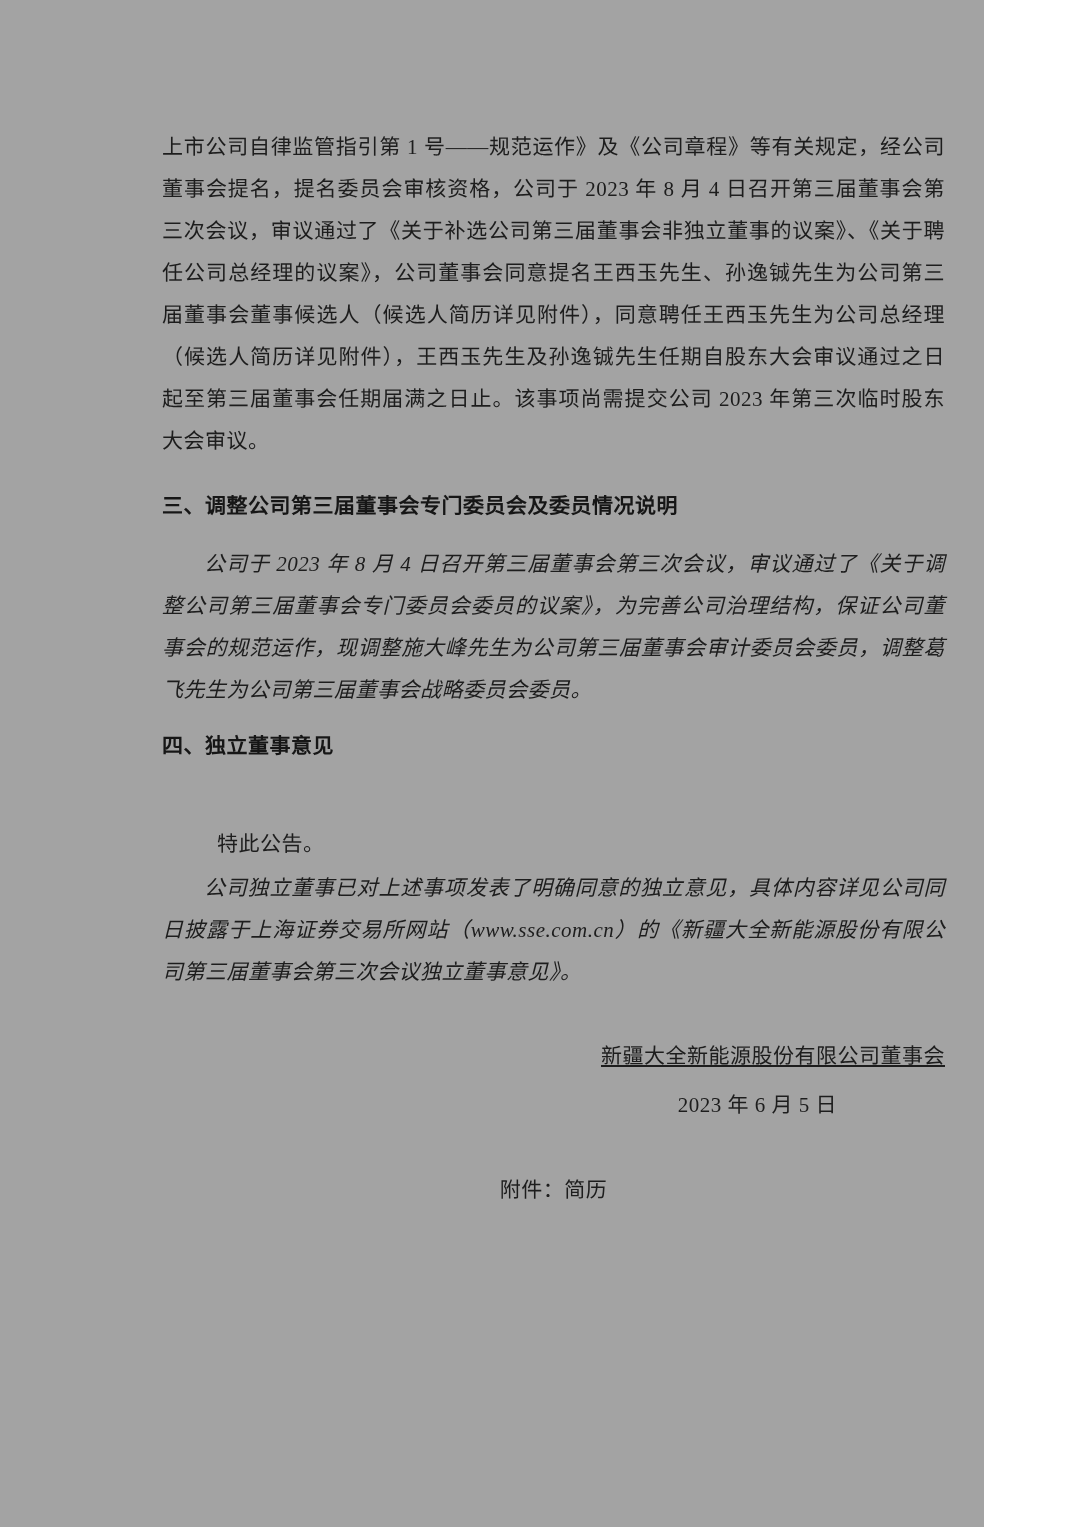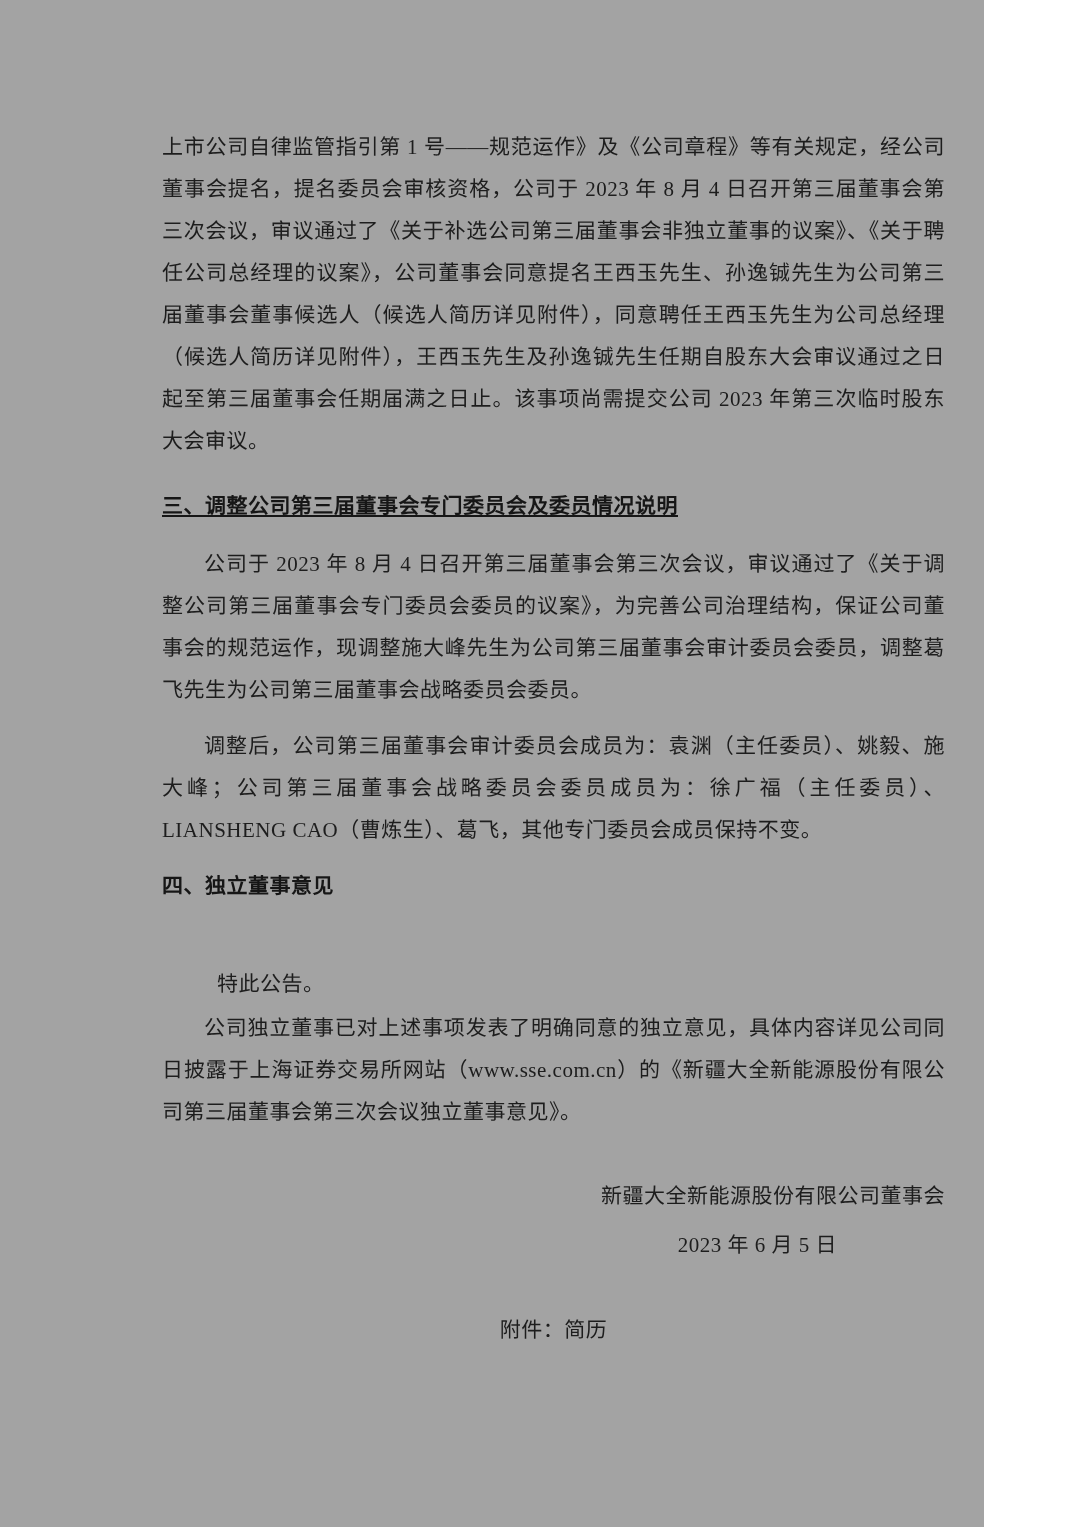--- a/index.html
+++ b/index.html
@@ -26,45 +26,47 @@
     font-family: "Liberation Serif", "DejaVu Serif", serif;
     font-size: 21px;
     line-height: 42px;
     text-align: justify;
     letter-spacing: 0.5px;
     margin: 0;
     color: #1d1d1d;
   }
   .para.indented {
     text-indent: 42px;
+    font-style: italic;
   }
   .heading {
     font-family: "Liberation Sans", "DejaVu Sans", sans-serif;
     font-weight: bold;
     font-size: 21px;
     line-height: 42px;
     letter-spacing: 0.5px;
     margin: 0;
     color: #161616;
   }
-  .heading-3 { margin-top: 23px; text-decoration: underline; }
+  .heading-3 { margin-top: 23px; }
   .para-1 { margin-top: 0; }
   .para-2 { margin-top: 16px; }
   .para-3 { margin-top: 14px; }
   .heading-4 { margin-top: 14px; }
   .para-4 { margin-top: 2px; }
   .closing-notice {
     margin-top: 56px;
     text-indent: 55px;
     text-align: left;
   }
   .signature-company {
     margin-top: 42px;
     text-align: right;
     text-indent: 0;
+    text-decoration: underline;
   }
   .signature-date {
     margin-top: 7px;
     text-align: right;
     padding-right: 108px;
     text-indent: 0;
   }
   .attachment-note {
     margin-top: 43px;
     text-align: center;
@@ -76,21 +78,20 @@
 
 <div class="page">
   <div class="content">
 
     <p class="para para-1">上市公司自律监管指引第 1 号——规范运作》及《公司章程》等有关规定，经公司董事会提名，提名委员会审核资格，公司于 2023 年 8 月 4 日召开第三届董事会第三次会议，审议通过了《关于补选公司第三届董事会非独立董事的议案》、《关于聘任公司总经理的议案》，公司董事会同意提名王西玉先生、孙逸铖先生为公司第三届董事会董事候选人（候选人简历详见附件），同意聘任王西玉先生为公司总经理（候选人简历详见附件），王西玉先生及孙逸铖先生任期自股东大会审议通过之日起至第三届董事会任期届满之日止。该事项尚需提交公司 2023 年第三次临时股东大会审议。</p>
 
     <h2 class="heading heading-3">三、调整公司第三届董事会专门委员会及委员情况说明</h2>
 
     <p class="para indented para-2">公司于 2023 年 8 月 4 日召开第三届董事会第三次会议，审议通过了《关于调整公司第三届董事会专门委员会委员的议案》，为完善公司治理结构，保证公司董事会的规范运作，现调整施大峰先生为公司第三届董事会审计委员会委员，调整葛飞先生为公司第三届董事会战略委员会委员。</p>
 
-    <p class="para indented para-3">调整后，公司第三届董事会审计委员会成员为：袁渊（主任委员）、姚毅、施大峰；公司第三届董事会战略委员会委员成员为：徐广福（主任委员）、LIANSHENG CAO（曹炼生）、葛飞，其他专门委员会成员保持不变。</p>
 
     <h2 class="heading heading-4">四、独立董事意见</h2>
 
     <p class="para closing-notice">特此公告。</p>
 
     <p class="para indented para-4">公司独立董事已对上述事项发表了明确同意的独立意见，具体内容详见公司同日披露于上海证券交易所网站（www.sse.com.cn）的《新疆大全新能源股份有限公司第三届董事会第三次会议独立董事意见》。</p>
 
     <p class="para signature-company">新疆大全新能源股份有限公司董事会</p>
 
     <p class="para signature-date">2023 年 6 月 5 日</p>

